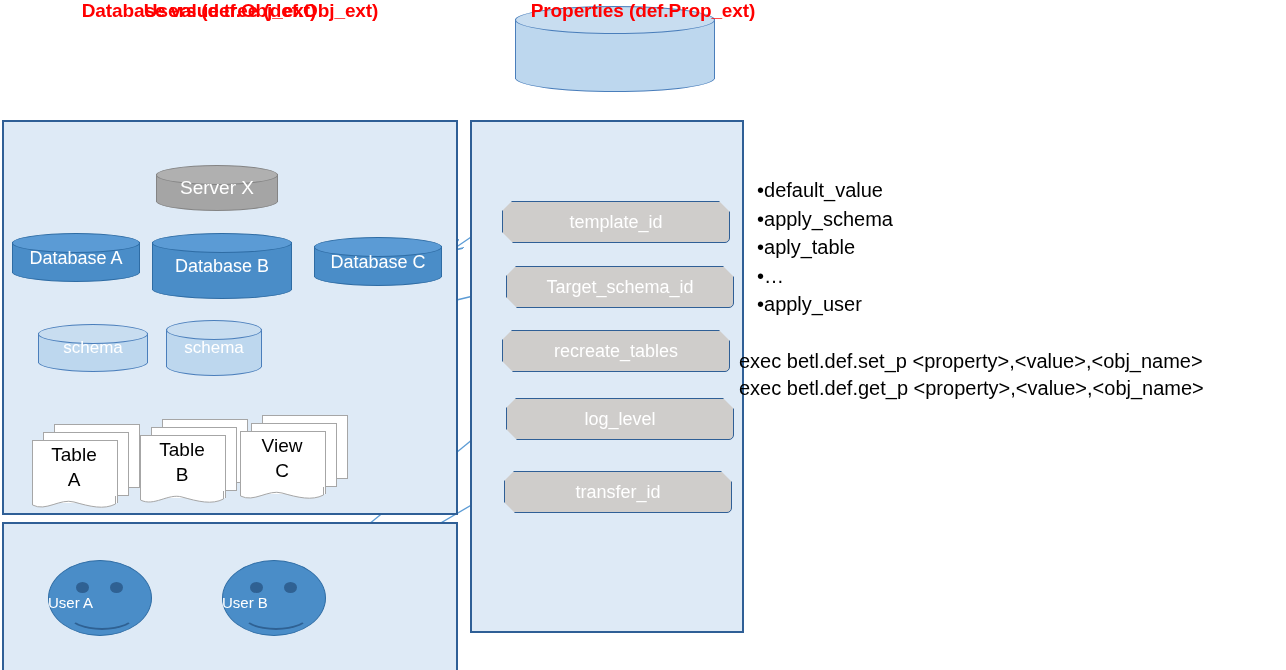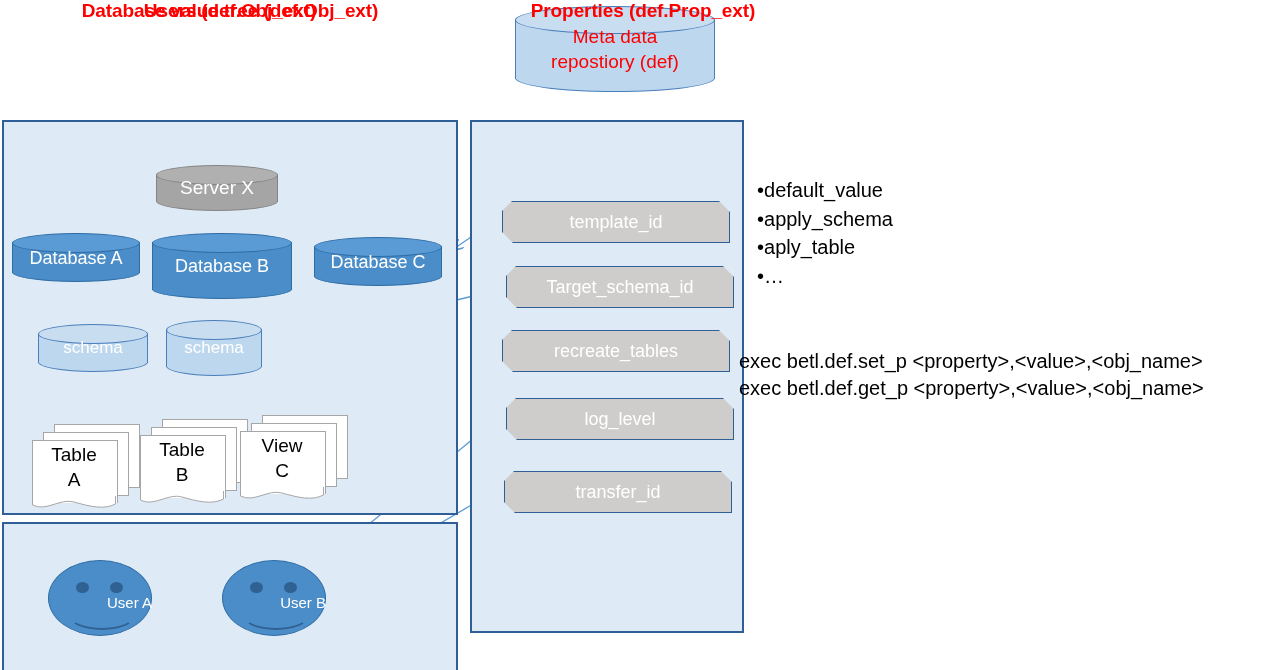--- a/index.html
+++ b/index.html
@@ -65,31 +65,31 @@
 
   
   .user{position:absolute;width:104px;height:76px;}
   .user .face{position:absolute;inset:0;background:#4a8dc8;border:1px solid #2e6ca4;border-radius:50%;}
   .user .eye{position:absolute;width:13px;height:11px;background:#2f6193;border-radius:50%;top:22px;}
   .user .eye.l{left:28px;}
   .user .eye.r{left:62px;}
   .user .smile{position:absolute;left:20px;top:40px;width:64px;height:26px;
      border:2px solid #2f6193;border-color:transparent transparent #2f6193 transparent;
      border-radius:50%;}
-  .user .lbl{position:absolute;left:0;right:0;top:34px;text-align:right;
+  .user .lbl{position:absolute;left:0;right:0;top:34px;text-align:left;
      color:#ffffff;font-size:15px;z-index:7;}
   #user-a{left:48px;top:560px;}
   #user-b{left:222px;top:560px;}
 
   
   .prop{position:absolute;width:228px;height:42px;background:#cfcdcb;
         border:1px solid #2f5f96;box-sizing:border-box;
         clip-path:polygon(10px 0, 100% 0, 100% 0, calc(100% - 11px) 0,
                   100% 11px, 100% 100%, 11px 100%, 0 calc(100% - 11px), 0 10px);
-        border-radius:0;}
+        border-radius:5px;}
   .prop-lbl{position:absolute;left:0;right:0;top:50%;transform:translateY(-50%);
             text-align:center;color:#ffffff;font-size:18px;}
   #prop-0{left:502px;top:201px;}
   #prop-1{left:506px;top:266px;}
   #prop-2{left:502px;top:330px;}
   #prop-3{left:506px;top:398px;}
   #prop-4{left:504px;top:471px;}
   #prop-5{left:504px;top:563px;}
 
   
@@ -102,21 +102,20 @@
 </style>
 </head>
 <body>
 
 <div class="stage">
 
   <div class="cyl lite" id="meta-repo" style="">
     <div class="bot"></div>
     <div class="body"></div>
     <div class="top"></div>
-    <div class="lbl" id="meta-repo-label">Meta data<br>repostiory (def)</div>
   </div>
 
   <svg class="arrows" viewBox="0 0 1286 670">
     <defs>
       <marker id="ah" markerWidth="11" markerHeight="11" refX="9" refY="4" orient="auto">
         <path d="M0,0 L10,4 L0,8" fill="none" stroke="#5b9bd5" stroke-width="1.2"></path>
       </marker>
     </defs>
     <g stroke="#5b9bd5" stroke-width="1.3" fill="none" marker-end="url(#ah)">
 
@@ -243,20 +242,21 @@
   </div>
   <div class="prop" id="prop-4">
     <div class="prop-lbl">transfer_id</div>
   </div>
 
   <div id="bullets">
     <div class="b">•default_value</div>
     <div class="b">•apply_schema</div>
     <div class="b">•aply_table</div>
     <div class="b">•…</div>
+    <div class="b">•apply_user</div>
   </div>
 
   <div id="commands">
     <div class="c">exec betl.def.set_p &lt;property&gt;,&lt;value&gt;,&lt;obj_name&gt;</div>
     <div class="c">exec betl.def.get_p &lt;property&gt;,&lt;value&gt;,&lt;obj_name&gt;</div>
   </div>
 
 </div>
 
 </body></html>

